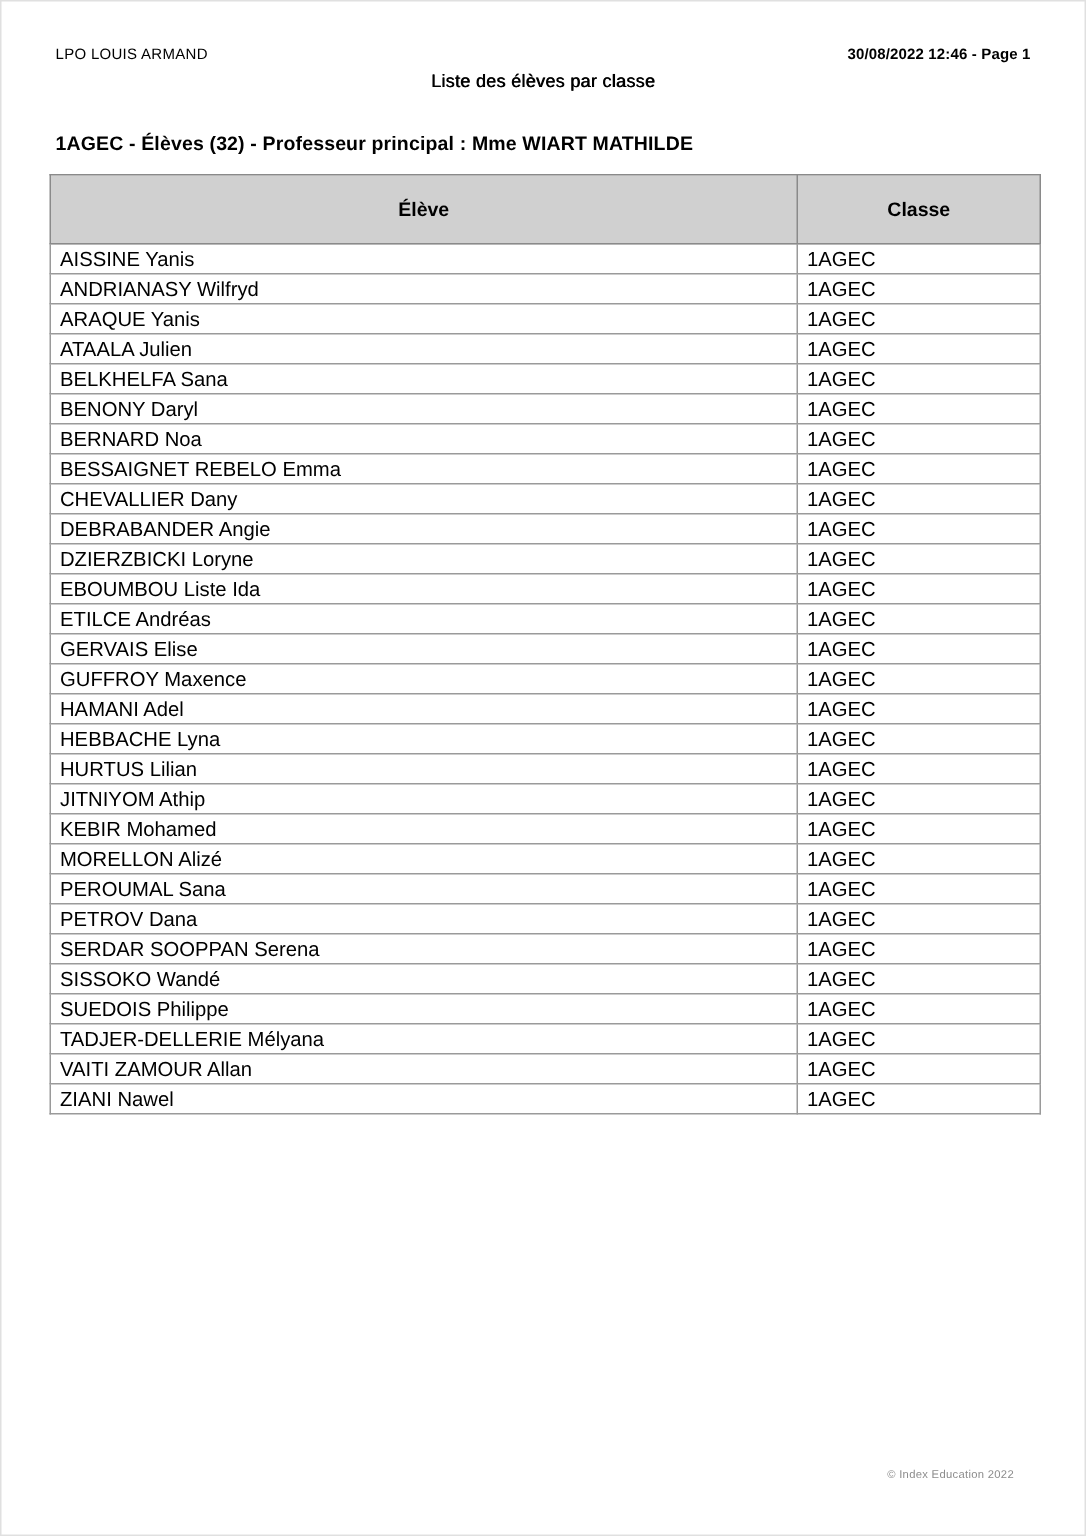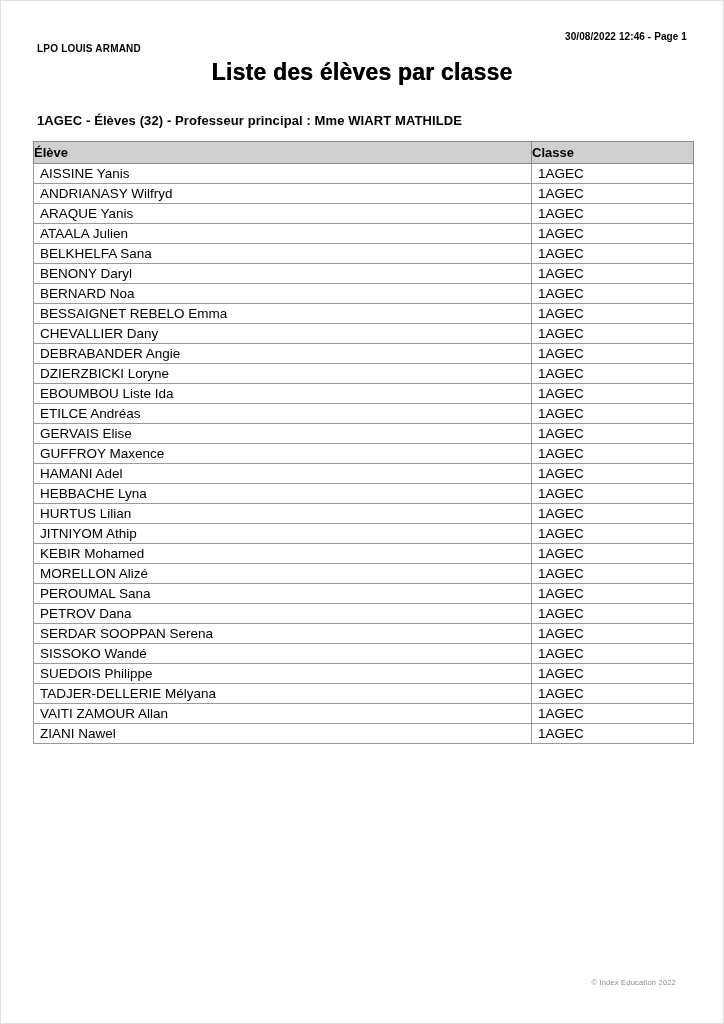--- a/index.html
+++ b/index.html
@@ -21,33 +21,32 @@
   }
   .topbar {
     display: flex;
     justify-content: space-between;
     align-items: flex-start;
     padding: 30px 36px 0 36px;
     font-size: 10px;
     line-height: 12px;
   }
   .topbar .school {
-    font-weight: bold;
+    font-weight: normal;
     letter-spacing: 0.2px;
-    margin-top: 12px;
   }
   .topbar .datepage {
     font-weight: bold;
     letter-spacing: 0.1px;
     margin-left: 28px;
   }
   .doc-title {
     text-align: center;
-    font-size: 23px;
-    font-weight: bold;
+    font-size: 12px;
+    font-weight: normal;
     margin-top: 4px;
     letter-spacing: 0.2px;
     
     text-shadow: 0.4px 0 0 #000;
   }
   .class-header {
     margin: 27px 36px 0 36px;
     font-size: 13px;
     font-weight: bold;
     letter-spacing: 0.1px;
@@ -59,22 +58,22 @@
     margin: 13px 0 0 32px;
   }
   table.students col.col-name  { width: 498px; }
   table.students col.col-class { width: 162px; }
   table.students th {
     background: #d0d0d0;
     border: 1px solid #8a8a8a;
     font-size: 13px;
     font-weight: bold;
     height: 21px;
-    text-align: left;
-    padding: 0;
+    text-align: center;
+    padding: 12px;
   }
   table.students td {
     border: 1px solid #9a9a9a;
     font-size: 13.5px;
     font-weight: normal;
     height: 19px;
     line-height: 19px;
     padding: 0 0 0 6px;
     white-space: nowrap;
     overflow: hidden;

